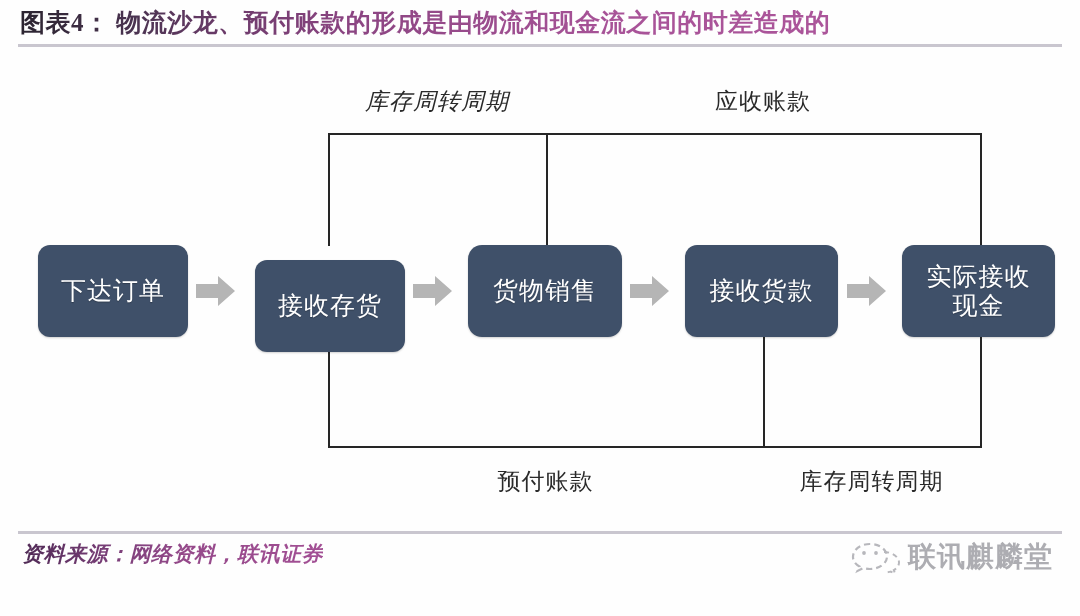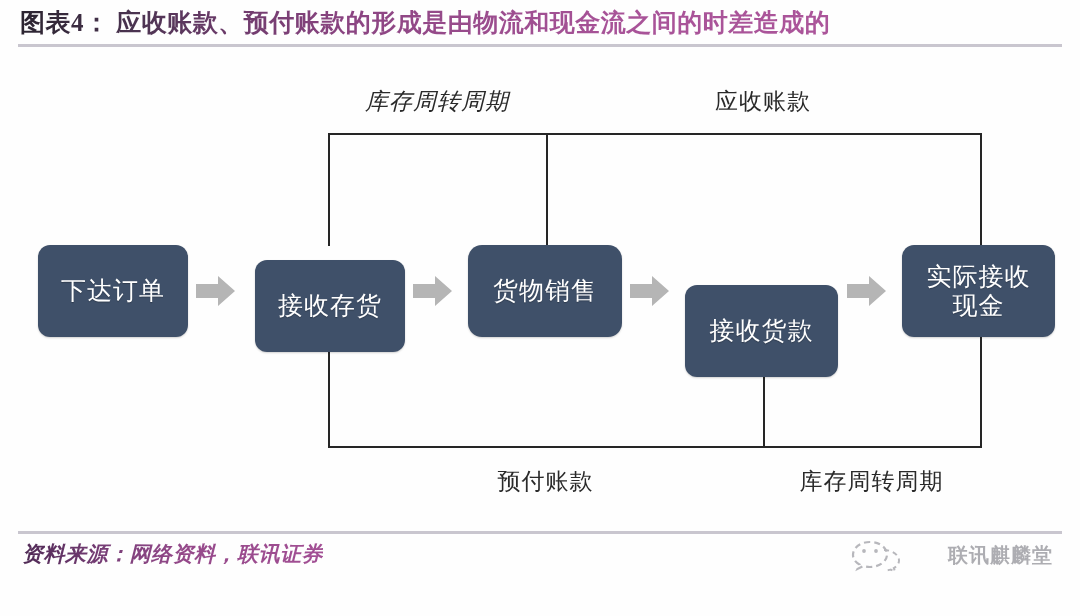--- a/index.html
+++ b/index.html
@@ -87,37 +87,36 @@
   }
 
   .watermark{
     position:absolute;left:850px;top:538px;width:228px;height:76px;
     opacity:0.62;
   }
   .wm-logo-row{position:absolute;left:0;top:0;display:flex;align-items:center;}
   .wm-icon{width:52px;height:34px;margin-right:6px;}
   .wm-icon svg{display:block;}
   .wm-brand{
-    font-size:20px;font-weight:bold;color:#7d7d84;letter-spacing:1px;
+    font-size:28px;font-weight:bold;color:#7d7d84;letter-spacing:1px;
     white-space:nowrap;
-    margin-left:40px;
   }
   .wm-sub{
     position:absolute;left:24px;top:36px;
     font-size:23px;color:#9a9aa1;font-weight:bold;
     letter-spacing:0.5px;white-space:nowrap;
   }
 </style>
 </head>
 <body>
 
 <div id="root">
 
   <div class="title-bar">
-    <div class="title-text">图表4：  应收账款、预付账款的形成是由物流和现金流之间的时差造成的</div>
+    <div class="title-text">图表4：  物流沙龙、预付账款的形成是由物流和现金流之间的时差造成的</div>
   </div>
   <div class="title-rule"></div>
 
   <div class="canvas">
 
     <div class="bracket-line bracket-h" style="left:328px;top:87px;width:654px;"></div>
     <div class="bracket-line bracket-v" style="left:328px;top:87px;height:113px;"></div>
     <div class="bracket-line bracket-v" style="left:546px;top:87px;height:113px;"></div>
     <div class="bracket-line bracket-v" style="left:980px;top:87px;height:113px;"></div>
 
@@ -137,21 +136,21 @@
     </div>
 
     <div class="flow-box" style="left:255px;top:214px;width:150px;height:92px;">
       <span>接收存货</span>
     </div>
 
     <div class="flow-box" style="left:468px;top:199px;width:154px;height:92px;border-radius:14px;">
       <span>货物销售</span>
     </div>
 
-    <div class="flow-box" style="left:685px;top:199px;width:153px;height:92px;margin-top:40px;">
+    <div class="flow-box" style="left:685px;top:199px;width:153px;height:92px;">
       <span>接收货款</span>
     </div>
 
     <div class="flow-box" style="left:902px;top:199px;width:153px;height:92px;">
       <span style="white-space:pre-line;">实际接收
 现金</span>
     </div>
 
     <div class="arrow" style="left:196px;top:228px;">
       <svg viewBox="0 0 40 34">

